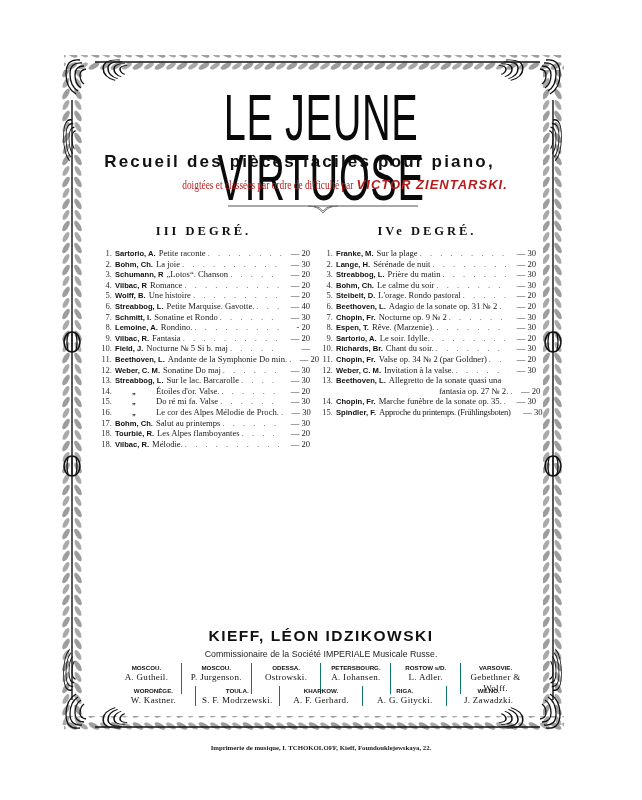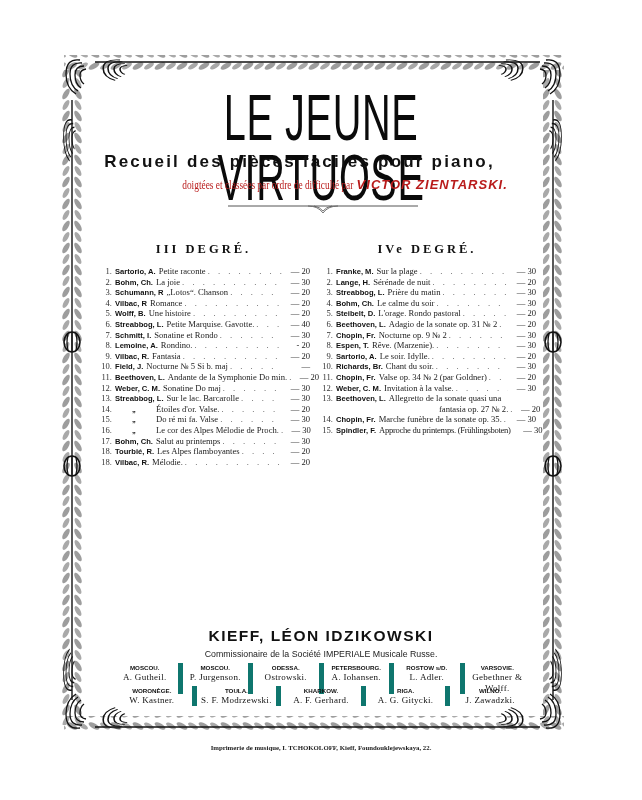--- a/index.html
+++ b/index.html
@@ -15,21 +15,21 @@
   .subtitle { position: absolute; left: 0; width: 599px; top: 152px; text-align: center;
               font-family: "Liberation Sans", sans-serif; font-weight: bold; font-size: 17px;
               letter-spacing: 2.2px; color: #111; }
   .byline { position: absolute; left: 0; width: 642px; top: 177px; text-align: center;
             font-size: 12px; color: #b91c1c; }
   .byline .cond { display: inline-block; transform: scaleX(0.78); transform-origin: right center; }
   .byline .author { font-family: "Liberation Sans", sans-serif; font-weight: bold; font-style: italic; font-size: 13px; letter-spacing: 1px; }
 
   .divider { position: absolute; left: 228px; top: 203px; width: 190px; height: 12px; }
 
-  .col { position: absolute; top: 240px; }
+  .col { position: absolute; top: 222px; }
   .col.left { left: 97px; width: 213px; }
   .col.right { left: 318px; width: 218px; }
   .deg-head { text-align: center; font-family: "Liberation Serif", serif; font-weight: bold; font-size: 12.5px;
               letter-spacing: 3px; height: 26px; line-height: 18px; }
   .entries { list-style: none; margin: 0; padding: 0; }
   .entry { display: flex; align-items: baseline; height: 10.6px; font-size: 8.6px; line-height: 10.6px; white-space: nowrap; }
   .entry .num { width: 15px; text-align: right; padding-right: 3px; color: #333; flex: none; }
   .entry .composer { font-family: "Liberation Sans", sans-serif; font-weight: bold; font-size: 7.6px; padding-right: 3px; flex: none; }
   .entry .ditto { width: 38px; text-align: center; flex: none; }
   .entry .piece { flex: none; color: #222; }
@@ -39,21 +39,21 @@
 
   .publisher { position: absolute; left: 0; width: 642px; top: 627px; text-align: center;
                font-family: "Liberation Sans", sans-serif; font-weight: bold; font-size: 15.5px; letter-spacing: 1.5px; }
   .commission { position: absolute; left: 0; width: 642px; top: 649px; text-align: center;
                 font-family: "Liberation Sans", sans-serif; font-size: 8.8px; color: #222; }
 
   .agents { position: absolute; left: 112px; width: 418px; }
   .agents.row1 { top: 663px; }
   .agents.row2 { top: 686px; }
   .agents { display: flex; }
-  .agent { flex: 1; text-align: center; border-left: 5px solid #0f766e; }
+  .agent { flex: 1; text-align: center; border-left: 1px solid #0f766e; }
   .agent:first-child { border-left: none; }
   .agent .city { font-family: "Liberation Sans", sans-serif; font-weight: bold; font-size: 6.2px; line-height: 9px; }
   .agent .name { font-family: "Liberation Serif", serif; font-size: 9px; line-height: 11px; letter-spacing: 0.3px; }
 
   .imprint { position: absolute; left: 0; width: 642px; top: 744px; text-align: center; font-size: 6.8px; font-weight: bold; color: #222; }
 </style>
 </head>
 <body>
 
 <svg class="frame" viewBox="0 0 642 800" xmlns="http://www.w3.org/2000/svg">

